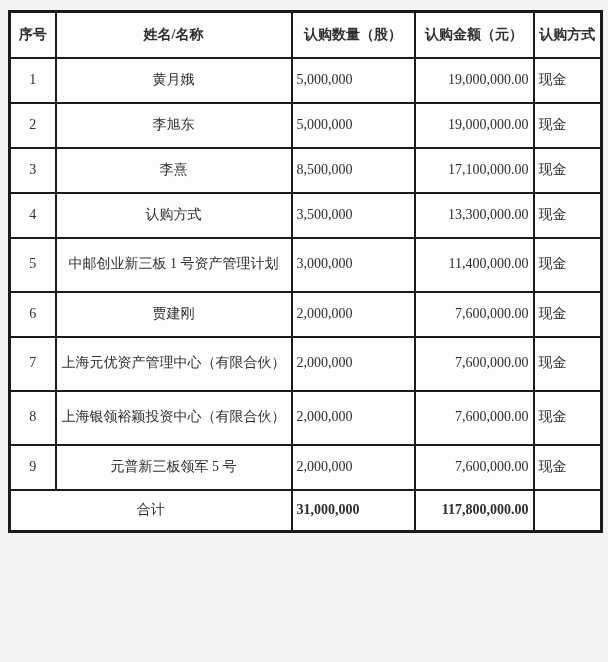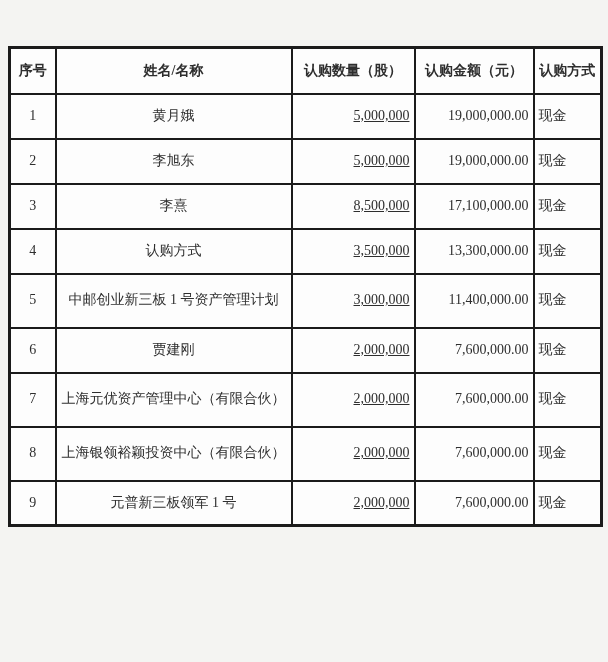--- a/index.html
+++ b/index.html
@@ -13,21 +13,20 @@
   body {
     width: 608px;
     height: 662px;
     background: var(--page_background);
     font-family: "Liberation Serif", "DejaVu Serif", serif;
     color: var(--text);
     overflow: hidden;
   }
   .page {
     padding: 10px 5px 10px 8px;
-    margin-top: 36px;
   }
   table.subscription {
     width: 592px;
     border-collapse: collapse;
     table-layout: fixed;
     background: var(--cell_background);
     border: 3px solid var(--border);
   }
   table.subscription th,
   table.subscription td {
@@ -42,21 +41,21 @@
     font-weight: bold;
     text-align: center;
     height: 46px;
     padding: 2px 6px;
   }
   td { height: 45px; }
   tr.tall td { height: 54px; }
   tr.total-row td { height: 42px; }
   .c-serial  { text-align: center; }
   .c-name    { text-align: center; }
-  .c-qty     { text-align: right; padding-right: 9px; text-decoration: underline; }
+  .c-qty     { padding-right: 9px; }
   .c-amt     { text-align: right; padding-right: 9px; border-radius: 20px; }
   .c-method  { text-align: left; }
   .bold      { font-weight: bold; }
 </style>
 </head>
 <body>
 
 <div class="page">
   <table class="subscription">
     <colgroup>
@@ -127,20 +126,26 @@
       </tr>
       <tr class="tall">
         <td class="c-serial">8</td>
         <td class="c-name">上海银领裕颖投资中心（有限合伙）</td>
         <td class="c-qty">2,000,000</td>
         <td class="c-amt">7,600,000.00</td>
         <td class="c-method">现金</td>
       </tr>
       <tr>
         <td class="c-serial">9</td>
-        <td class="c-name">元普新三板领军 1 号</td>
+        <td class="c-name">元普新三板领军 5 号</td>
         <td class="c-qty">2,000,000</td>
         <td class="c-amt">7,600,000.00</td>
         <td class="c-method">现金</td>
+      </tr>
+      <tr class="total-row">
+        <td class="c-name" colspan="2">合计</td>
+        <td class="c-qty bold">31,000,000</td>
+        <td class="c-amt bold">117,800,000.00</td>
+        <td class="c-method"></td>
       </tr>
     </tbody>
   </table>
 </div>
 
 </body></html>

